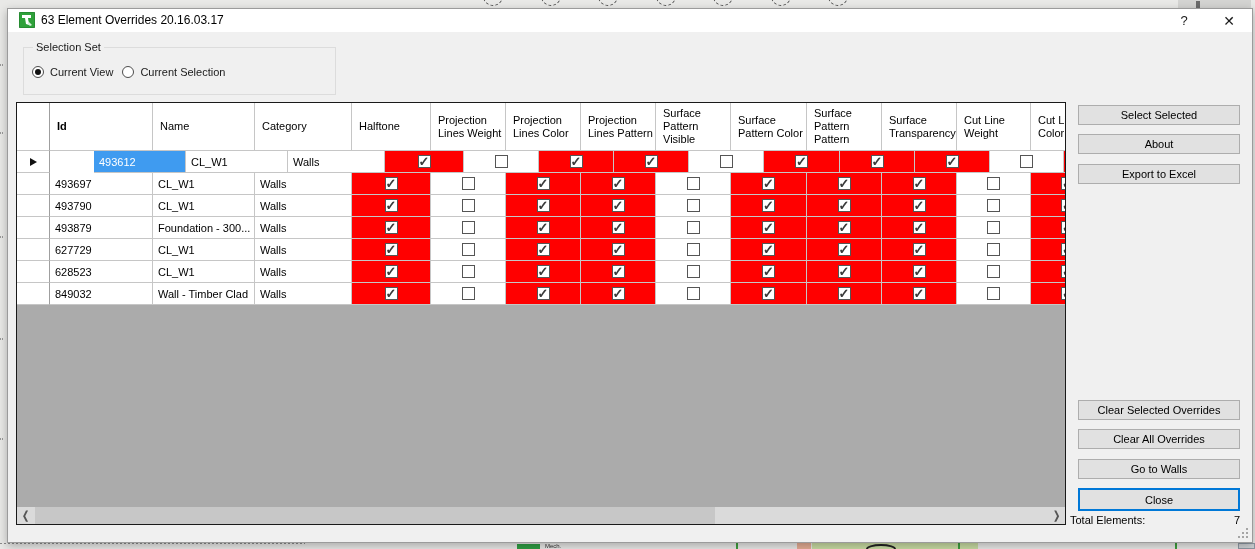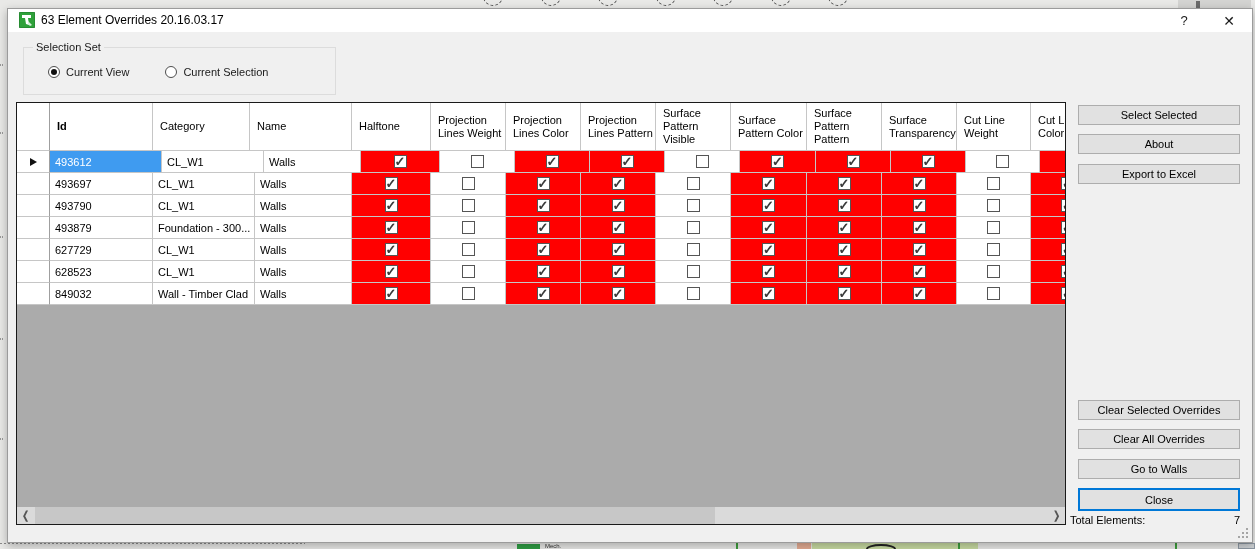--- a/index.html
+++ b/index.html
@@ -36,21 +36,21 @@
   .title-text { position:absolute; left:33px; top:4px; font-size:12px; color:#000; }
   .tb-btn { position:absolute; top:0; width:34px; height:23px; display:flex; align-items:center; justify-content:center;
     font-size:13px; color:#1a1a1a; cursor:default; }
   .tb-help { left:1159px; }
   .tb-close { left:1204px; font-size:14px; }
 
   
   .groupbox { position:absolute; left:15px; top:38px; width:313px; height:48px;
     border:1px solid #dcdcdc; }
   .group-label { position:absolute; left:9px; top:-7px; background:#f0f0f0; padding:0 3px; font-size:11px; color:#1a1a1a; }
-  .radio-row { position:absolute; left:24px; top:18px; display:flex; gap:36px; align-items:center;text-align:right; }
+  .radio-row { position:absolute; left:8px; top:18px; display:flex; gap:9px; align-items:center;text-align:right; }
   .radio { display:flex; align-items:center; gap:6px; font-size:11px; color:#1a1a1a; }
   .rdot { width:12px; height:12px; border:1px solid #4d4d4d; border-radius:50%; background:#fff; position:relative; }
   .rdot.sel::after { content:""; position:absolute; left:2px; top:2px; width:6px; height:6px; border-radius:50%; background:#111; }
 
   
   .grid { position:absolute; left:8px; top:93px; width:1050px; height:423px;
     border:1px solid #1a1a1a; background:#ababab; }
   .grid-inner { position:relative; width:1048px; height:421px; overflow:hidden; }
   .ghead { display:flex; height:48px; background:#ffffff; }
   .hcell { flex:none; border-right:1px solid #c6c6c6; border-bottom:1px solid #c6c6c6;
@@ -158,26 +158,26 @@
 
     <div class="grid">
       <div class="grid-inner">
         <div class="ghead">
             <div class="hcell rowhdr" style="width: 33px;">
               <span></span>
             </div>
             <div class="hcell" style="width: 103px; font-weight: bold;">
               <span>Id</span>
             </div>
+            <div class="hcell" style="width: 102px;">
+              <span>Name</span>
+            </div>
             <div class="hcell" style="width: 97px;">
               <span>Category</span>
             </div>
-            <div class="hcell" style="width: 102px;">
-              <span>Name</span>
-            </div>
             <div class="hcell" style="width: 79px;">
               <span>Halftone</span>
             </div>
             <div class="hcell" style="width: 75px;">
               <span>Projection Lines Weight</span>
             </div>
             <div class="hcell" style="width: 75px;">
               <span>Projection Lines Color</span>
             </div>
             <div class="hcell" style="width: 75px;">
@@ -200,21 +200,21 @@
             </div>
             <div class="hcell" style="width: 74px;">
               <span>Cut Line Color</span>
             </div>
           </div>
         <div>
             <div class="grow">
               <div class="cell rowhdr" style="width: 33px;">
                 <span class="tri"></span>
               </div>
-              <div class="cell sel" style="width: 112px;">493612</div>
+              <div class="cell sel" style="width: 92px; margin-left: 44px;">493612</div>
               <div class="cell" style="width: 102px;">CL_W1</div>
               <div class="cell" style="width: 97px;">Walls</div>
               <div class="cell cb-cell on" style="width: 79px;">
                 <span class="cb checked"></span>
               </div>
               <div class="cell cb-cell off" style="width: 75px;">
                 <span class="cb"></span>
               </div>
               <div class="cell cb-cell on" style="width: 75px;">
                 <span class="cb checked"></span>

